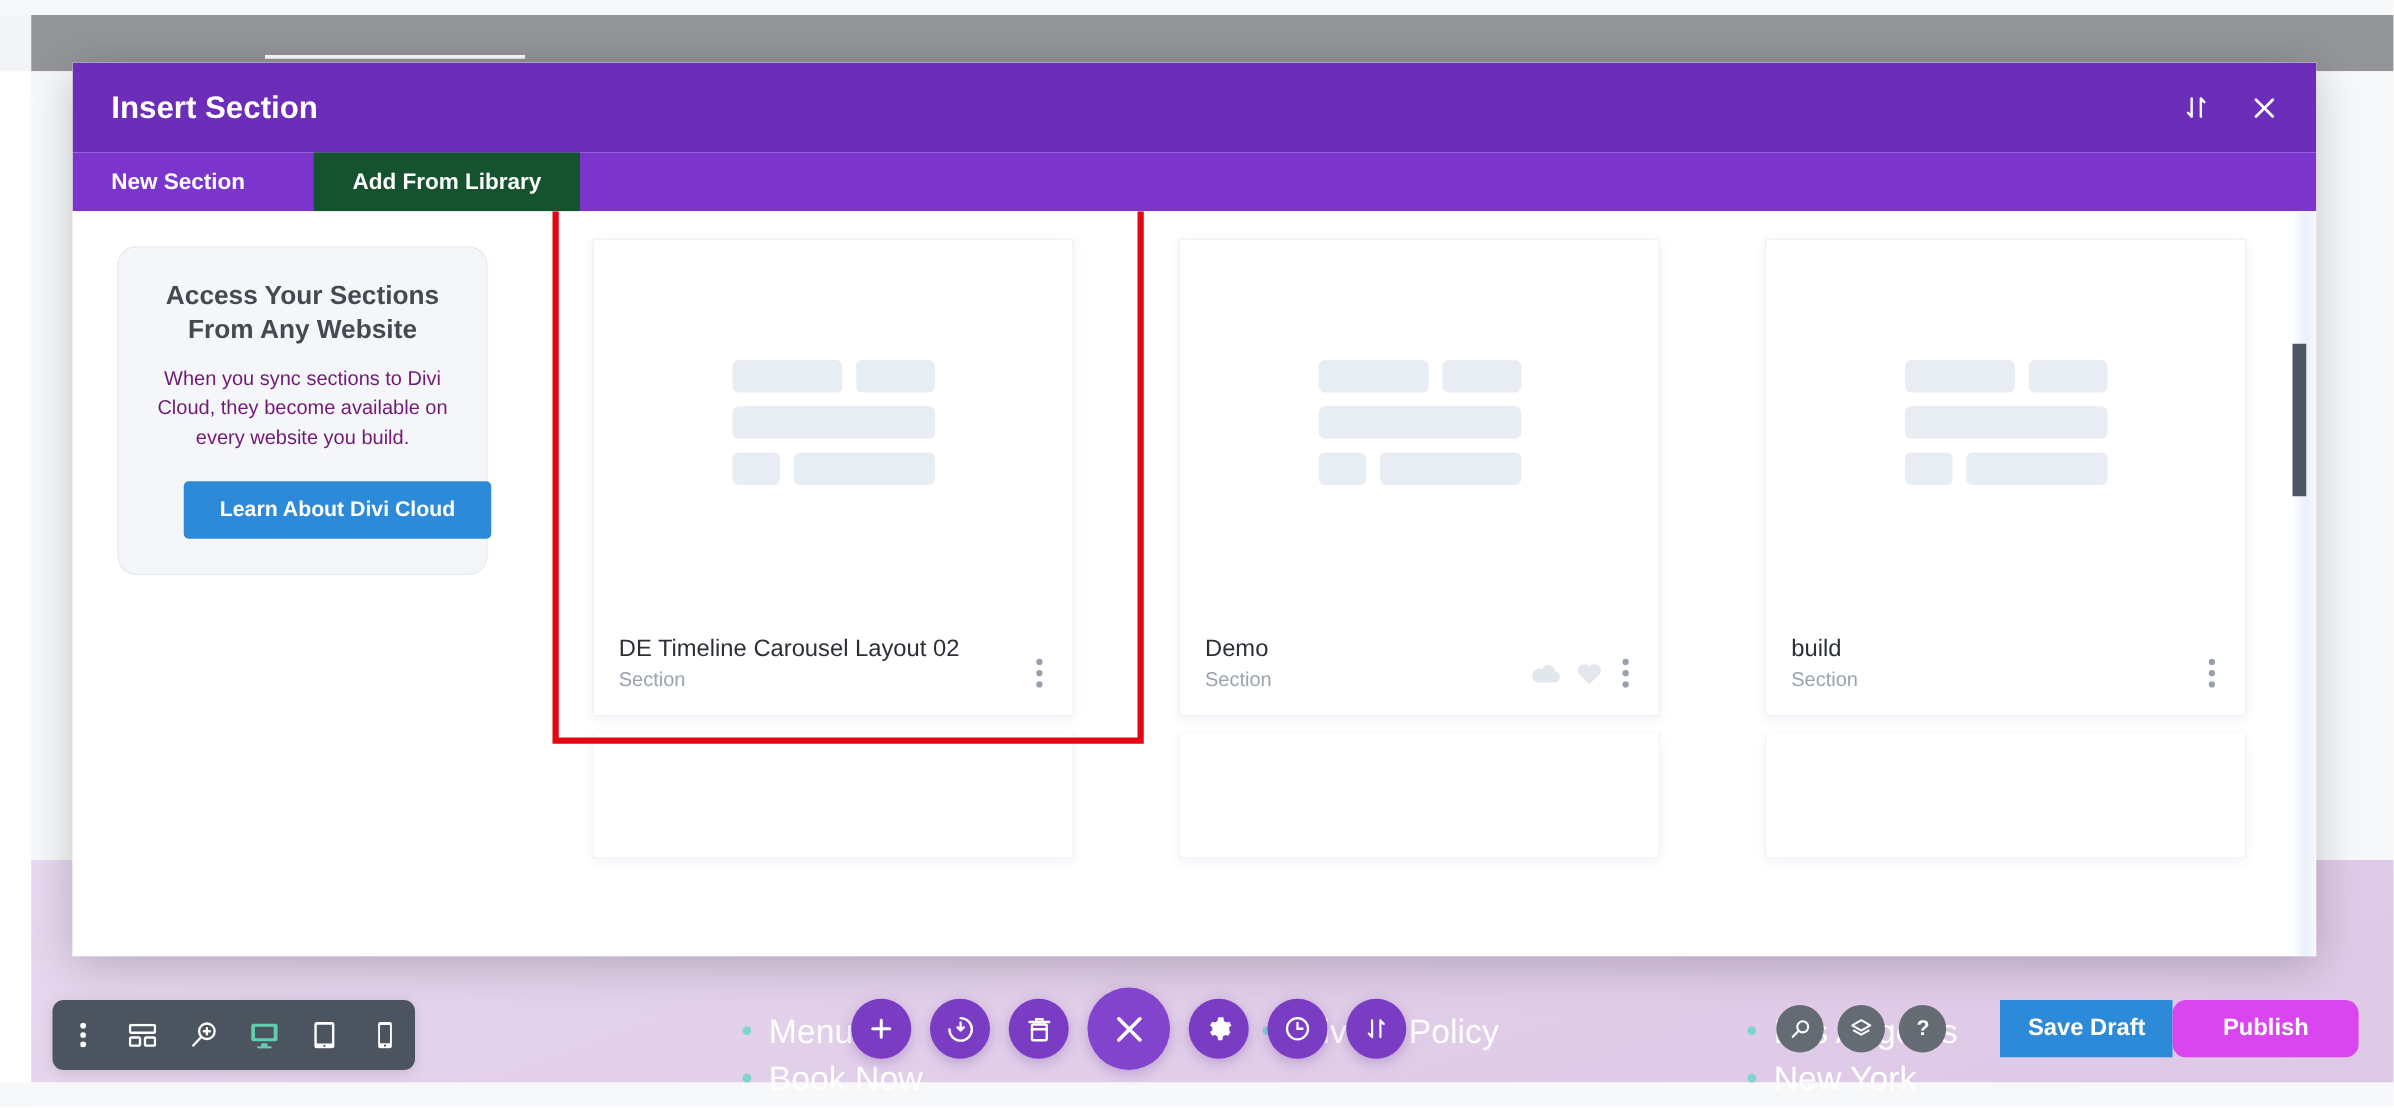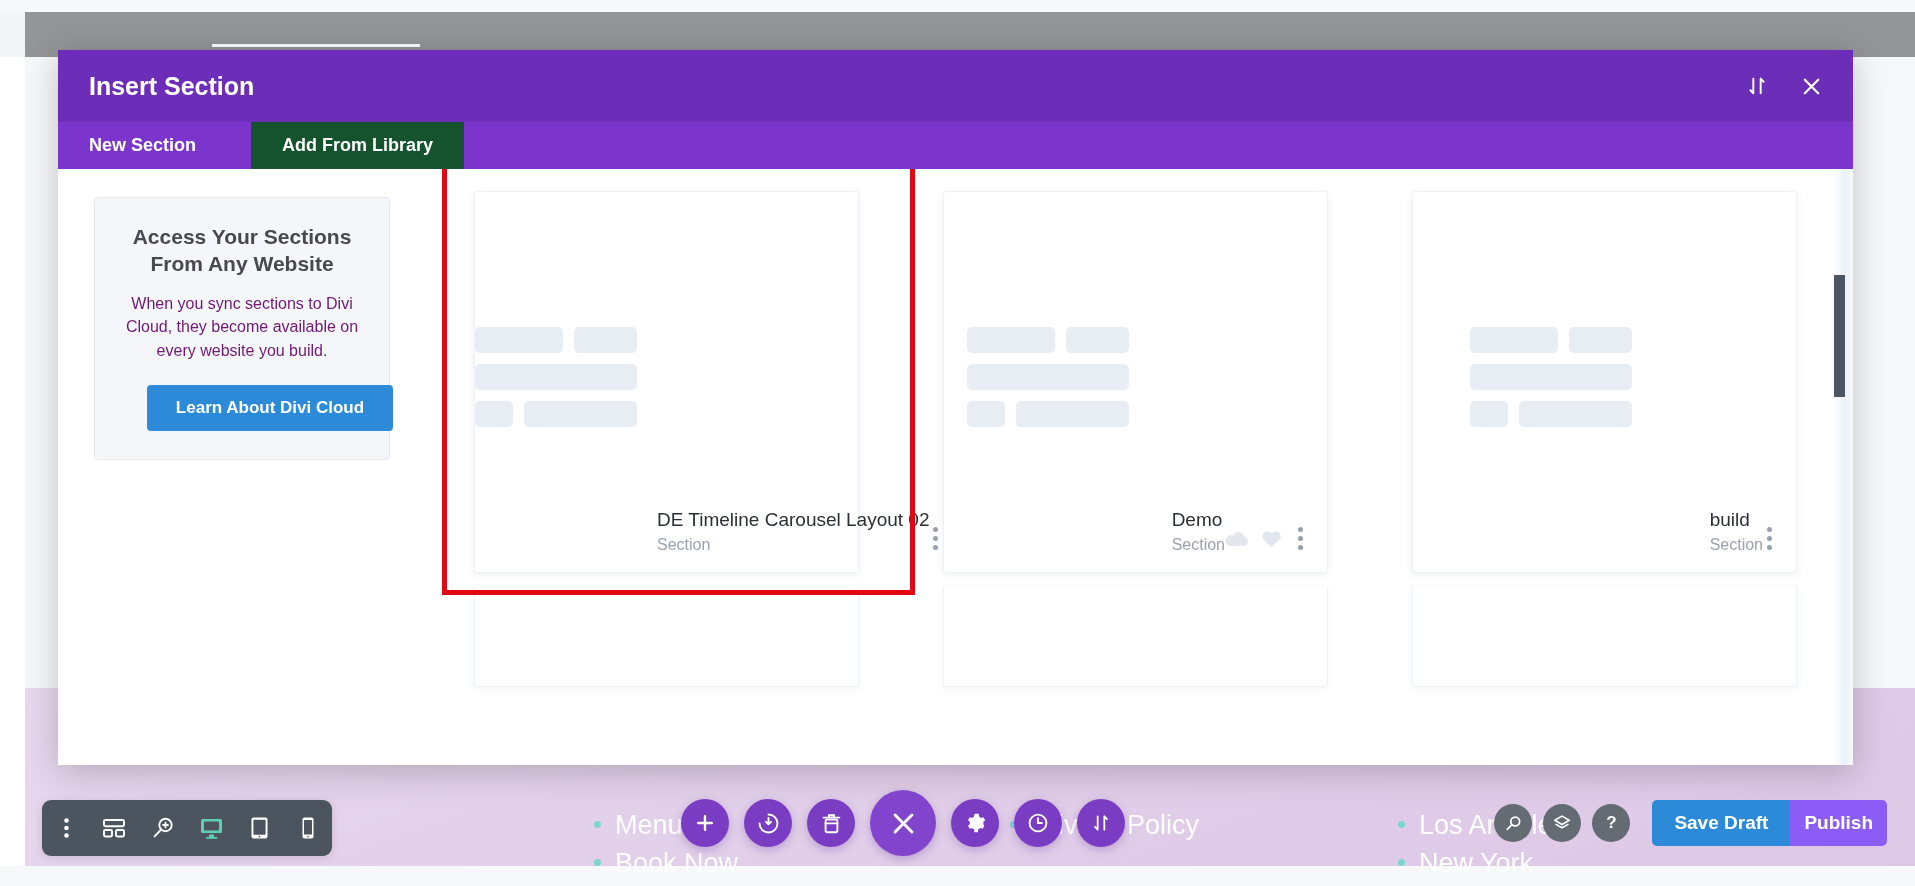--- a/index.html
+++ b/index.html
@@ -156,29 +156,31 @@
     height: 46px;
   }
   .btn-save {
     background: #2d8ad8;
     color: #fff;
     font-size: 19px;
     font-weight: bold;
     padding: 0 22px;
     display: flex; align-items: center;
     cursor: pointer;
+    margin-left: 21px;
   }
   .btn-publish {
-    background: #8b5cf6;
+    background: #d946ef;
     color: #fff;
     font-size: 19px;
     font-weight: bold;
-    padding: 0 14px;
+    padding: 0 40px;
     display: flex; align-items: center;
     cursor: pointer;
+    border-radius: 11px;
   }
 
   
   #modal {
     position: absolute;
     left: 58px; top: 50px;
     width: 1795px; height: 715px;
     background: #ffffff;
     box-shadow: 0 6px 34px rgba(0,0,0,.22);
     overflow: hidden;
@@ -228,21 +230,21 @@
   }
 
   .sidebar {
     width: 366px;
     flex: none;
     padding: 28px 34px 0 36px;
   }
   .promo-card {
     background: #f4f6fa;
     border: 1px solid #e6eaf0;
-    border-radius: 4px;
+    border-radius: 15px;
     padding: 26px 24px 28px;
     text-align: center;
   }
   .promo-title {
     font-size: 21px;
     font-weight: bold;
     color: #46494f;
     line-height: 1.28;
     margin-bottom: 14px;
   }
@@ -291,21 +293,21 @@
     pointer-events: none;
   }
 
   .card {
     background: #ffffff;
     border: 1px solid #eef1f6;
     border-radius: 3px;
     box-shadow: 0 2px 9px rgba(40,60,100,.07);
     cursor: pointer;
     display: flex;
-    flex-direction: row;
+    flex-direction: column;
     height: 382px;
   }
   .card-preview {
     flex: 1;
     display: flex;
     align-items: center;
     justify-content: center;
   }
   .skeleton { width: 162px; }
   .sk-row { display: flex; gap: 11px; margin-bottom: 11px; }

